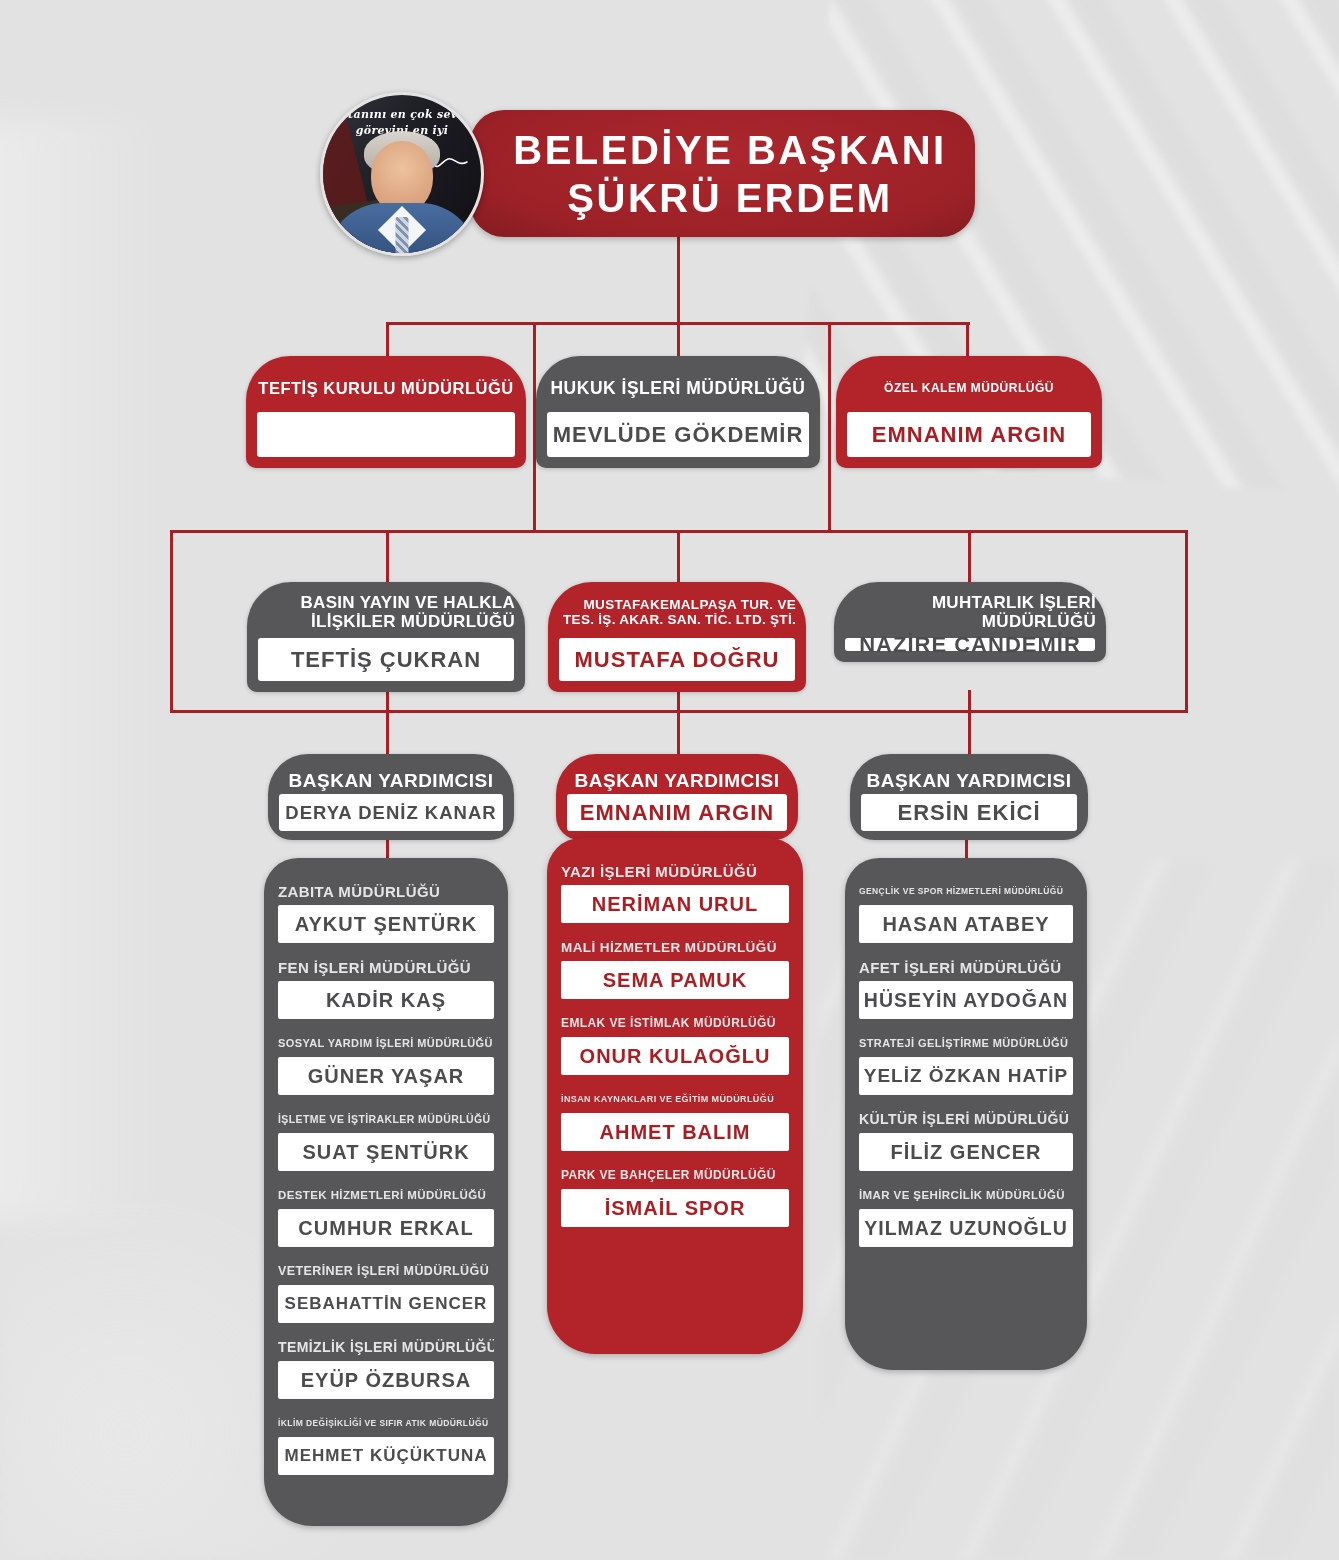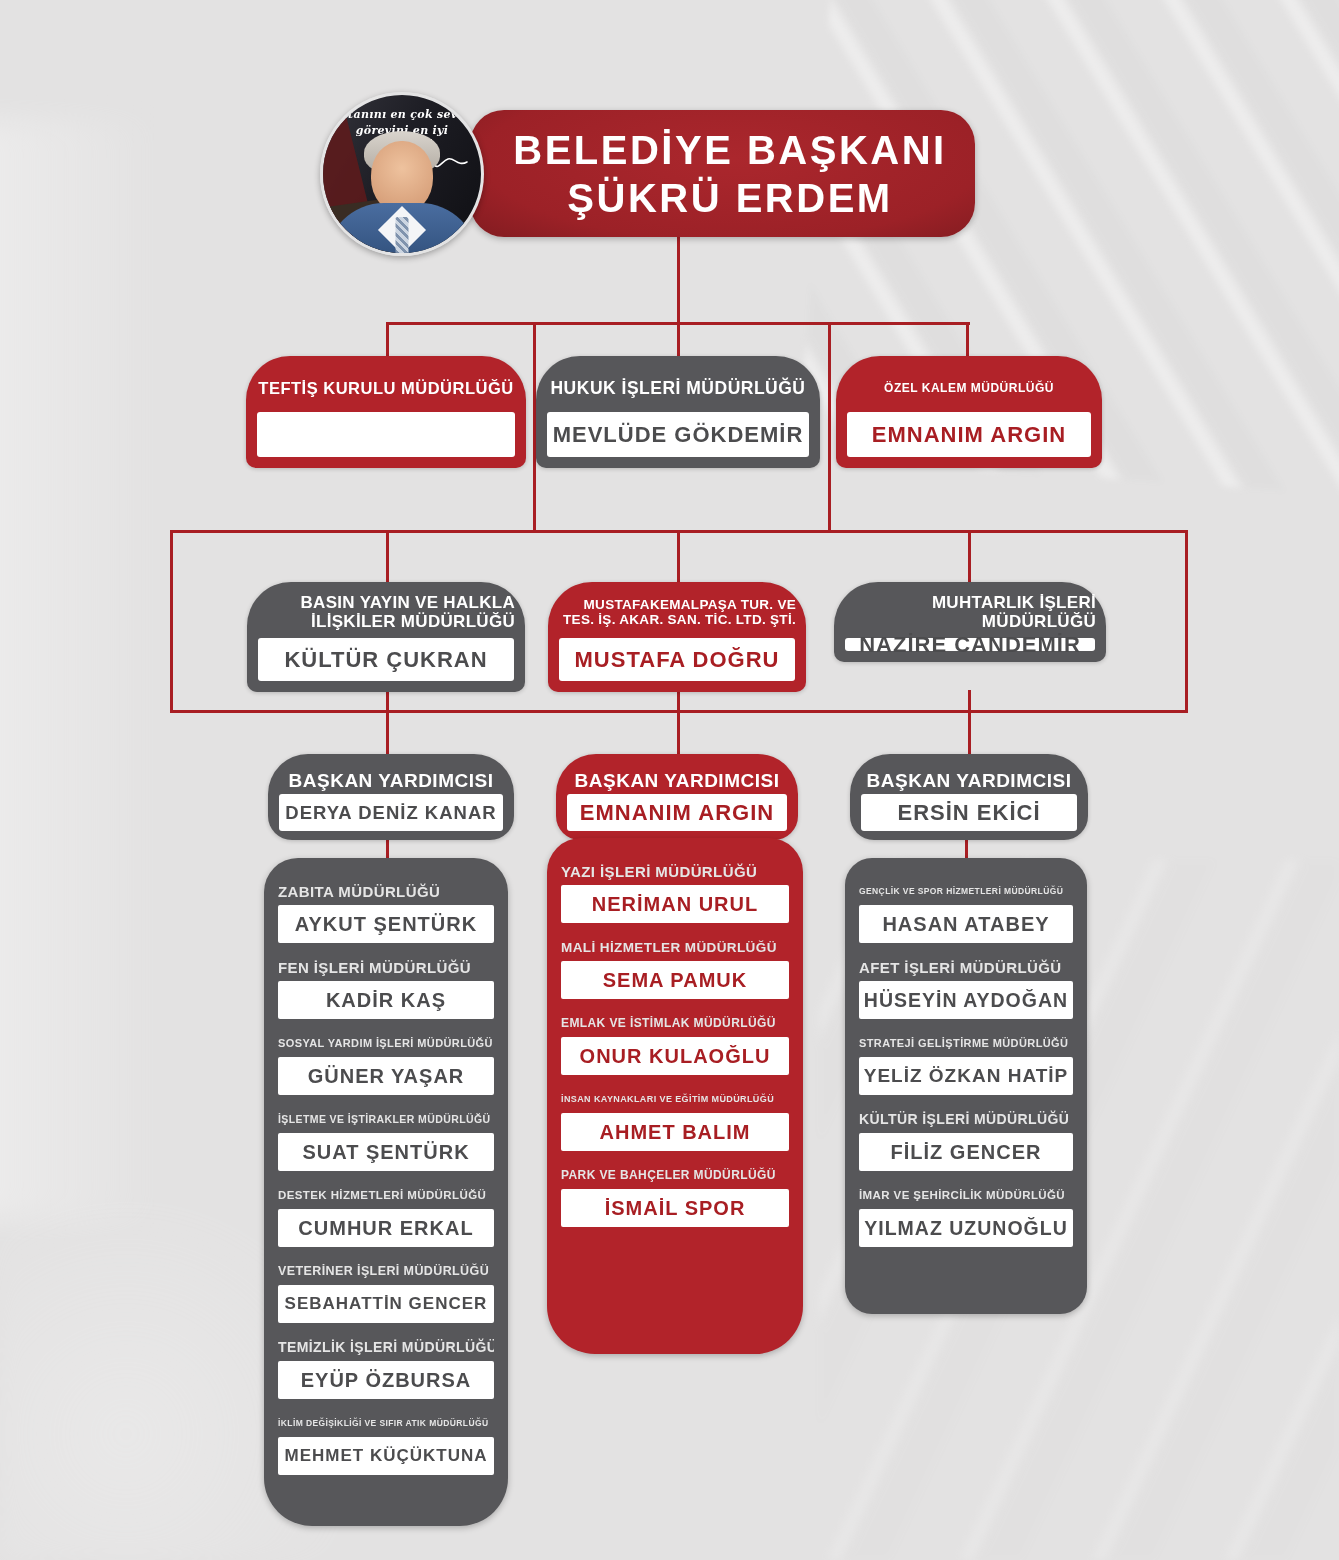--- a/index.html
+++ b/index.html
@@ -159,21 +159,21 @@
         <div class="orgbox-title-line fit" style="font-size: 12px;">ÖZEL KALEM MÜDÜRLÜĞÜ</div>
         <div class="orgbox-plate">
           <span class="orgbox-name fit">EMNANIM ARGIN</span>
         </div>
       </div>
       <div class="orgbox dept2 gray" style="left: 247px; top: 582px; width: 278px; height: 110px;">
         <div class="orgbox-title-wrap">
           <span>BASIN YAYIN VE HALKLA İLİŞKİLER MÜDÜRLÜĞÜ</span>
         </div>
         <div class="orgbox-plate">
-          <span class="orgbox-name fit">KÜLTÜR ÇUKRAN</span>
+          <span class="orgbox-name fit">TEFTİŞ ÇUKRAN</span>
         </div>
       </div>
       <div class="orgbox dept2 red" style="left: 548px; top: 582px; width: 258px; height: 110px;">
         <div class="orgbox-title-wrap small">
           <span>MUSTAFAKEMALPAŞA TUR. VE TES. İŞ. AKAR. SAN. TİC. LTD. ŞTİ.</span>
         </div>
         <div class="orgbox-plate">
           <span class="orgbox-name fit">MUSTAFA DOĞRU</span>
         </div>
       </div>
@@ -280,21 +280,21 @@
             <span class="entry-name fit">AHMET BALIM</span>
           </div>
         </div>
         <div class="entry">
           <div class="entry-title fit" style="font-size: 12px;">PARK VE BAHÇELER MÜDÜRLÜĞÜ</div>
           <div class="entry-plate">
             <span class="entry-name fit">İSMAİL SPOR</span>
           </div>
         </div>
       </div>
-      <div class="panel gray" style="left: 845px; top: 858px; width: 242px; height: 456px; border-radius: 27px;">
+      <div class="panel gray" style="left: 845px; top: 858px; width: 242px; height: 512px;">
         <div class="entry">
           <div class="entry-title fit" style="font-size: 8.5px;">GENÇLİK VE SPOR HİZMETLERİ MÜDÜRLÜĞÜ</div>
           <div class="entry-plate">
             <span class="entry-name fit">HASAN ATABEY</span>
           </div>
         </div>
         <div class="entry">
           <div class="entry-title fit">AFET İŞLERİ MÜDÜRLÜĞÜ</div>
           <div class="entry-plate">
             <span class="entry-name fit" style="font-size: 19.5px;">HÜSEYİN AYDOĞAN</span>

